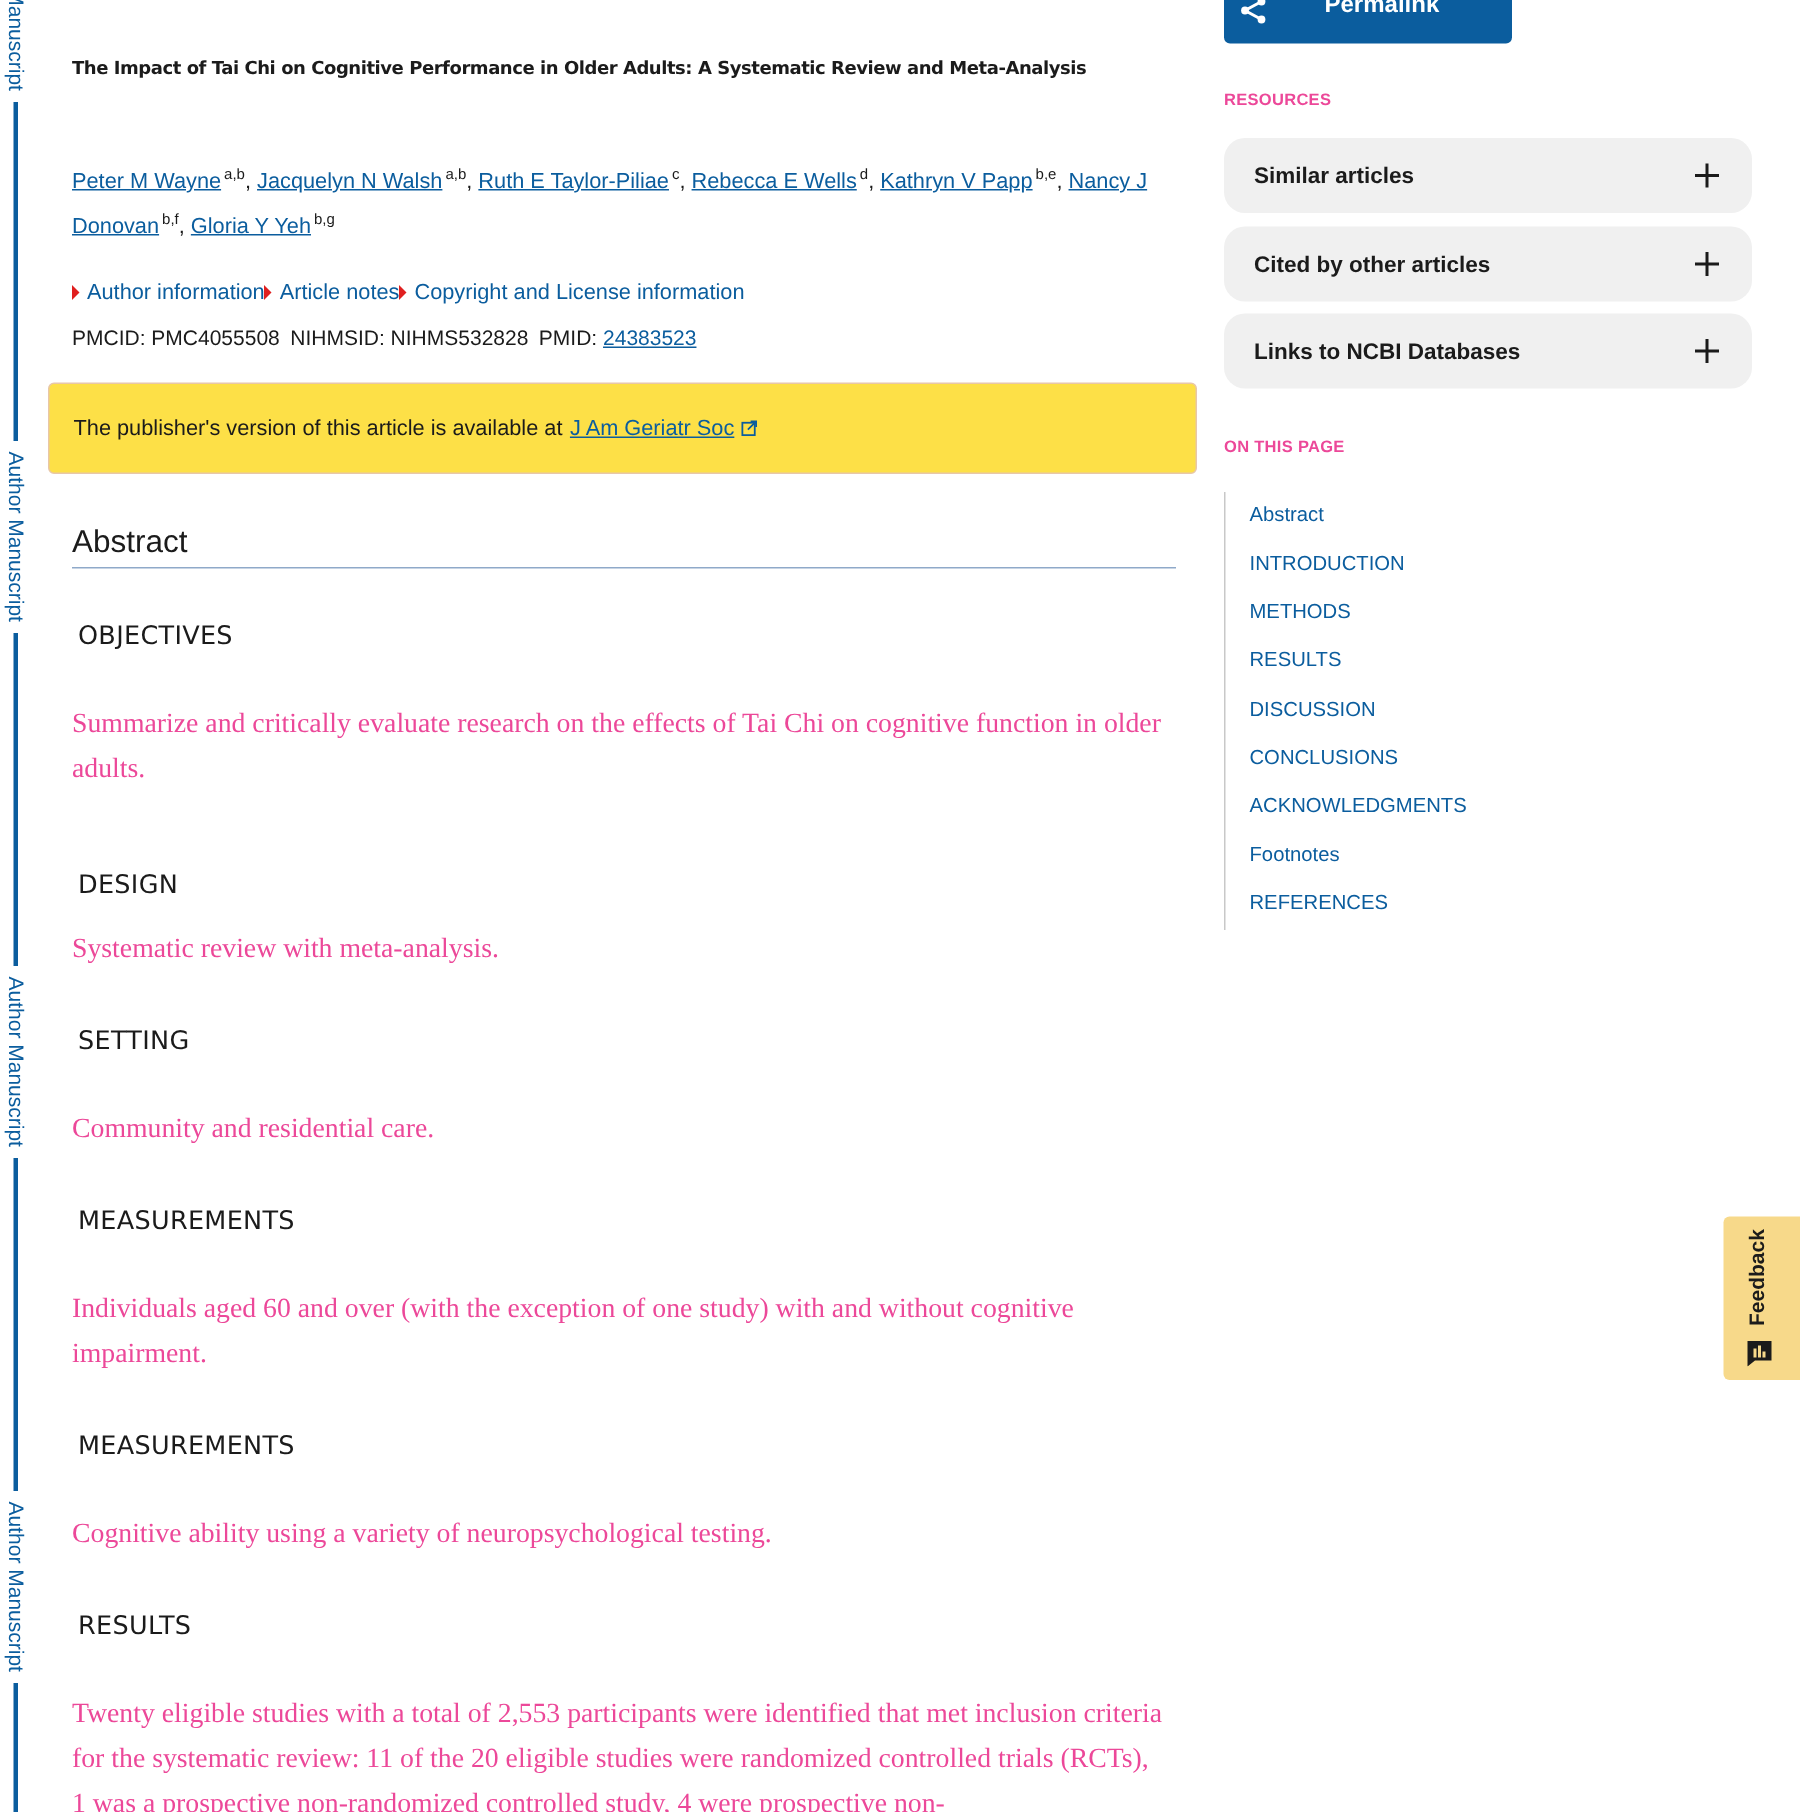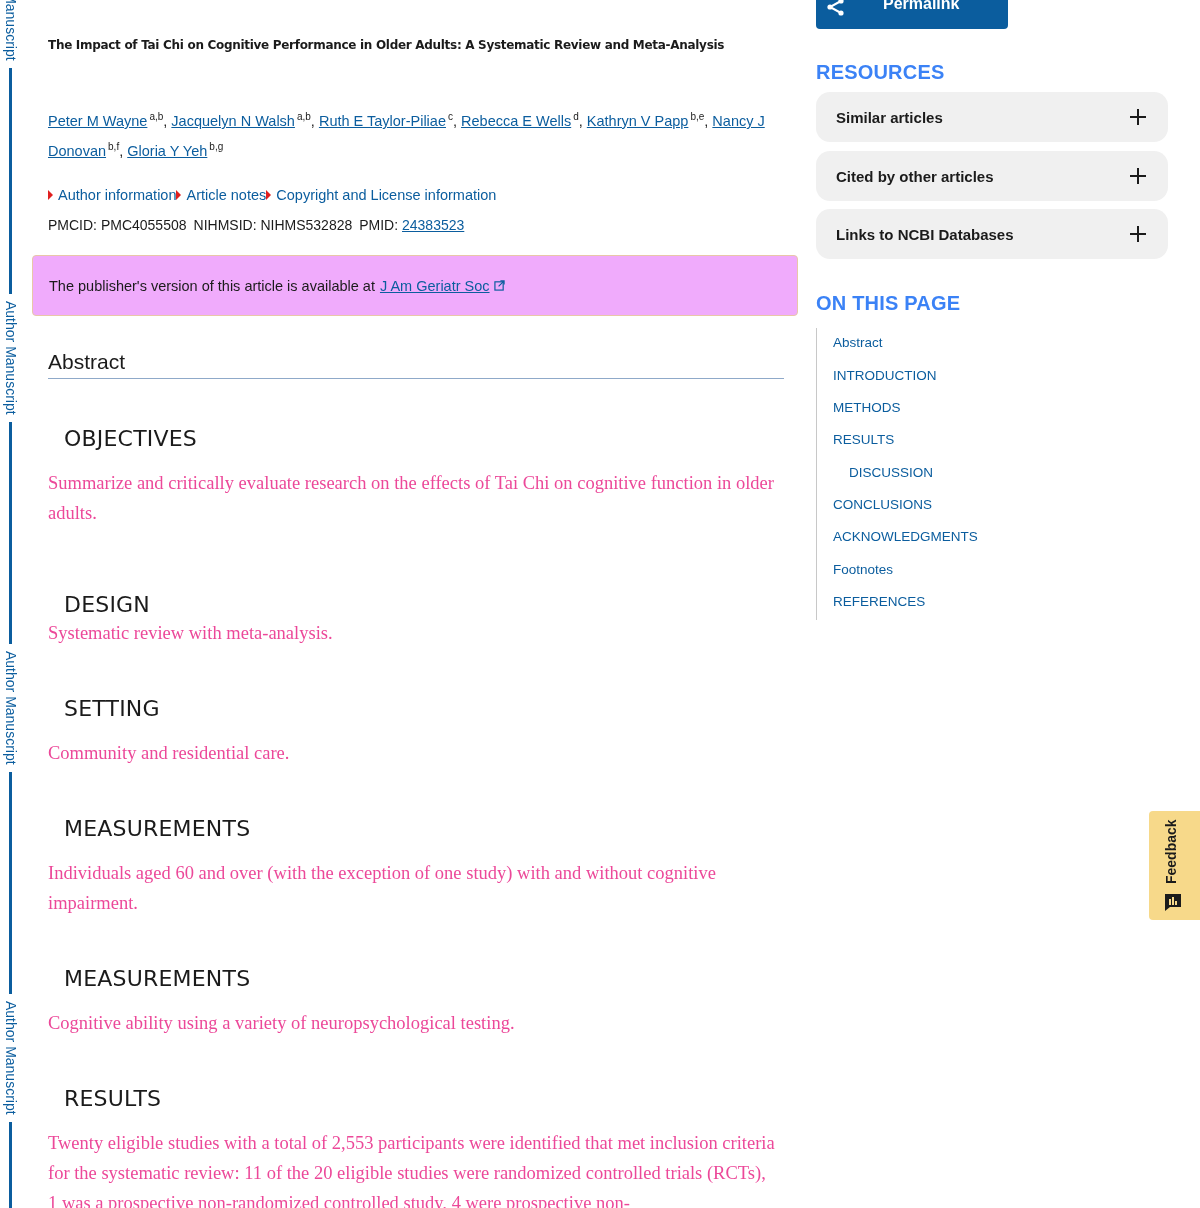--- a/index.html
+++ b/index.html
@@ -39,52 +39,52 @@
   .tri { width:0; height:0; border-top:5px solid transparent; border-bottom:5px solid transparent; border-left:5px solid #e01f1f; }
 
   .ids {
     position:absolute; left:48px; top:214px; font-size:14px; line-height:22px; color:#1b1b1b;
     display:flex; gap:7px;
   }
   .ids a { text-decoration:underline; }
 
   .publisher-box {
     position:absolute; left:32px; top:255px; width:766px; height:61px;
-    background:#f0abfc; border:1px solid #e8c7a8; border-radius:4px; box-sizing:border-box;
+    background:#fde047; border:1px solid #e8c7a8; border-radius:4px; box-sizing:border-box;
     display:flex; align-items:center; padding-left:16px; font-size:14.5px; color:#1b1b1b;
   }
   .publisher-box a { margin-left:5px; text-decoration:underline;text-align:center; }
   .ext-icon { display:inline-block; width:11px; height:11px; margin-left:4px; vertical-align:-1px; }
 
   .abstract-head {
     position:absolute; left:48px; top:347px; width:736px; margin:0;
     font-weight:normal; font-size:21px; line-height:30px; color:#1b1b1b;
     border-bottom:1px solid #8fa9c9; padding-bottom:1px;
   }
 
   .sec-head {
-    position:absolute; left:48px; margin:16px; font-weight:normal;
-    font-family:"DejaVu Sans", sans-serif; font-size:22px; color:#1b1b1b; letter-spacing:0.2px;
+    position:absolute; left:48px; margin:4px; font-weight:normal;
+    font-family:"DejaVu Sans", sans-serif; font-size:17px; color:#1b1b1b; letter-spacing:0.2px;
   }
   .sec-body {
     position:absolute; left:48px; width:730px; margin:0;
     font-family:"Liberation Serif", "DejaVu Serif", serif; font-size:18.5px; line-height:30px; color:#ec4899;
   }
 
   
   .permalink {
     position:absolute; left:816px; top:-8px; width:192px; height:37px;
     background:#0b5d9e; border-radius:0 0 4px 4px; color:#fff;
     display:flex; align-items:center; font-weight:bold; font-size:16px; cursor:pointer;
   }
   .permalink .share { position:absolute; left:10px; top:5px; width:20px; height:20px; }
   .permalink .lbl { position:absolute; left:67px; top:3px; }
 
   .side-head {
-    position:absolute; left:816px; font-weight:bold; font-size:20px; color:#3b82f6; letter-spacing:0.2px;
+    position:absolute; left:816px; font-weight:bold; font-size:11px; color:#ec4899; letter-spacing:0.2px;
   }
   .res-item {
     position:absolute; left:816px; width:352px; height:50px; background:#f0f0f0;
     display:flex; align-items:center; justify-content:space-between; box-sizing:border-box;
     padding:0 22px 0 20px; cursor:pointer;border-radius:14px;
   }
   .res-item .lbl { font-weight:bold; font-size:15px; color:#1b1b1b; }
   .plus { width:16px; height:16px; position:relative; }
   .plus::before, .plus::after { content:""; position:absolute; background:#1b1b1b; }
   .plus::before { left:7px; top:0; width:2px; height:16px; }
@@ -206,21 +206,21 @@
   <span class="plus"></span>
 </div>
 
 <div class="side-head" style="top:292px;">ON THIS PAGE</div>
 
 <nav class="toc">
   <a href="#" class="toc-item" style="top:7px;">Abstract</a>
   <a href="#" class="toc-item" style="top:40px;">INTRODUCTION</a>
   <a href="#" class="toc-item" style="top:72px;">METHODS</a>
   <a href="#" class="toc-item" style="top:104px;">RESULTS</a>
-  <a href="#" class="toc-item" style="top:137px;margin-left:16px;">DISCUSSION</a>
+  <a href="#" class="toc-item" style="top:137px;">DISCUSSION</a>
   <a href="#" class="toc-item" style="top:169px;">CONCLUSIONS</a>
   <a href="#" class="toc-item" style="top:201px;">ACKNOWLEDGMENTS</a>
   <a href="#" class="toc-item" style="top:234px;">Footnotes</a>
   <a href="#" class="toc-item" style="top:266px;">REFERENCES</a>
 </nav>
 
 <div class="feedback">
   <span class="lbl">Feedback</span>
   <svg class="fb-icon" viewBox="0 0 18 18">
     <path d="M1 1 H17 V14 H6 L1 18 Z" fill="#1b1b1b"></path>

